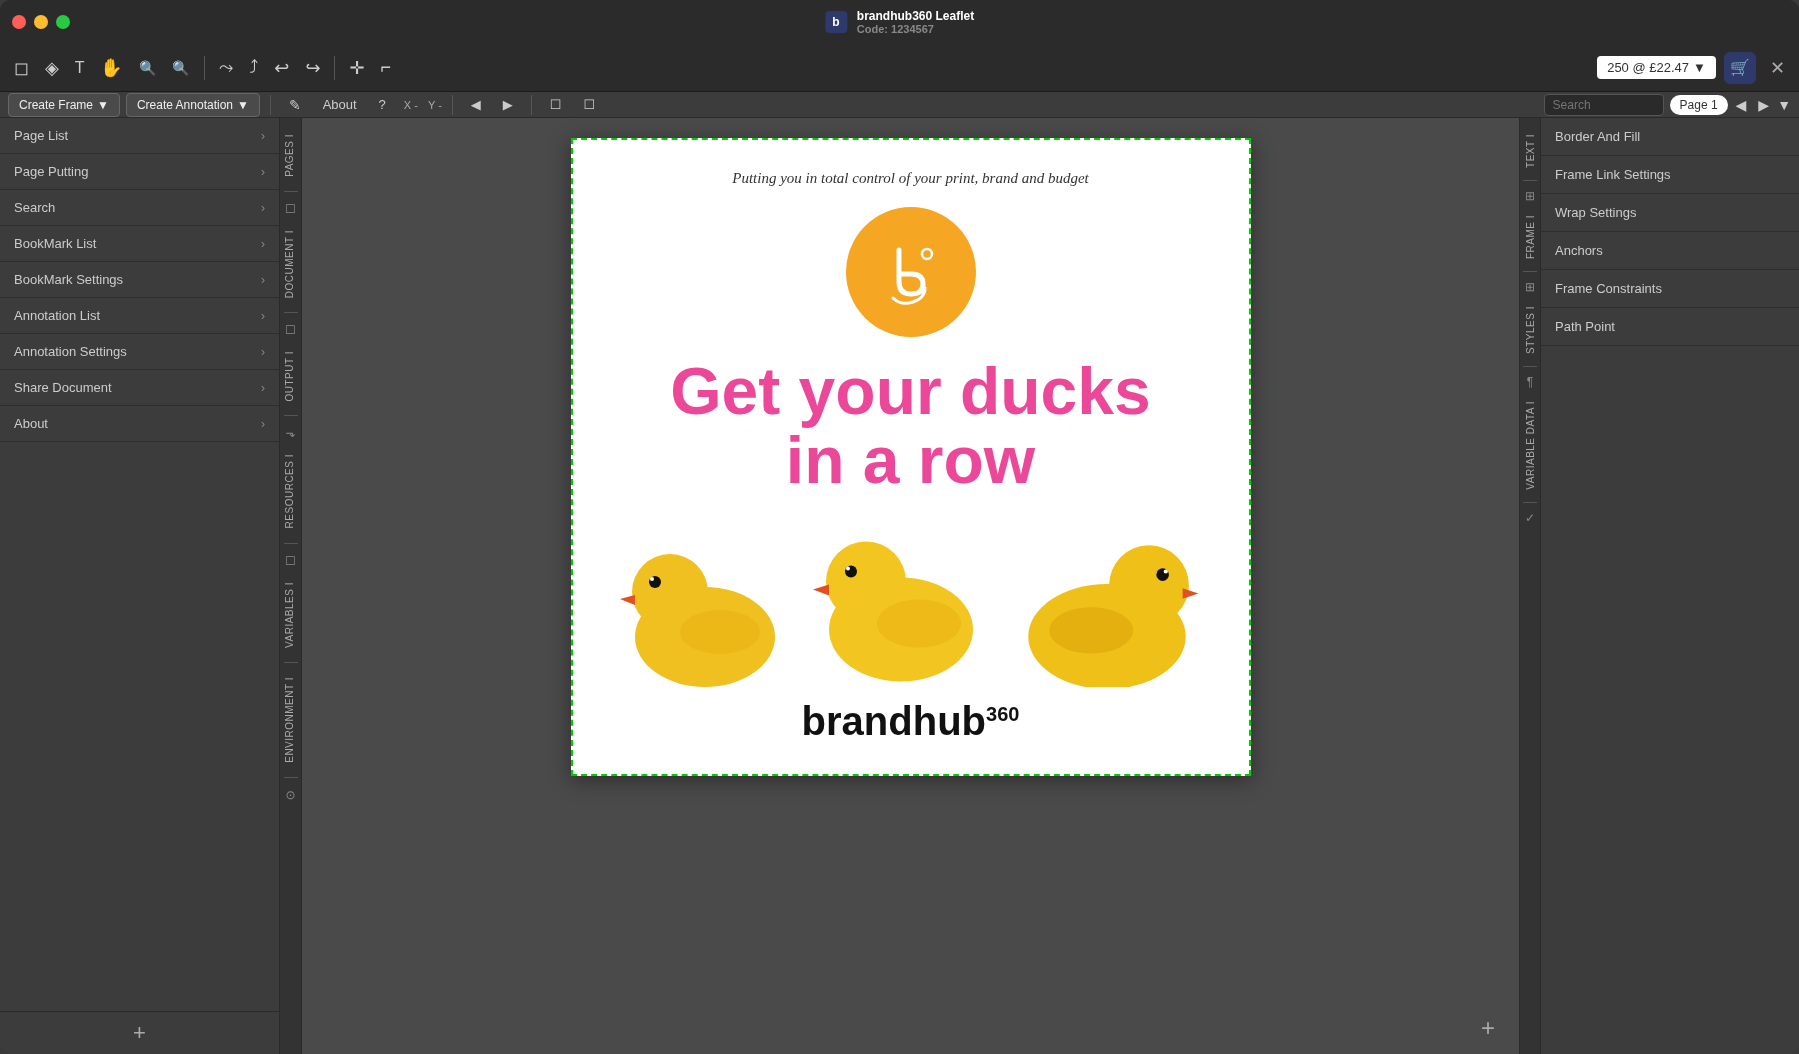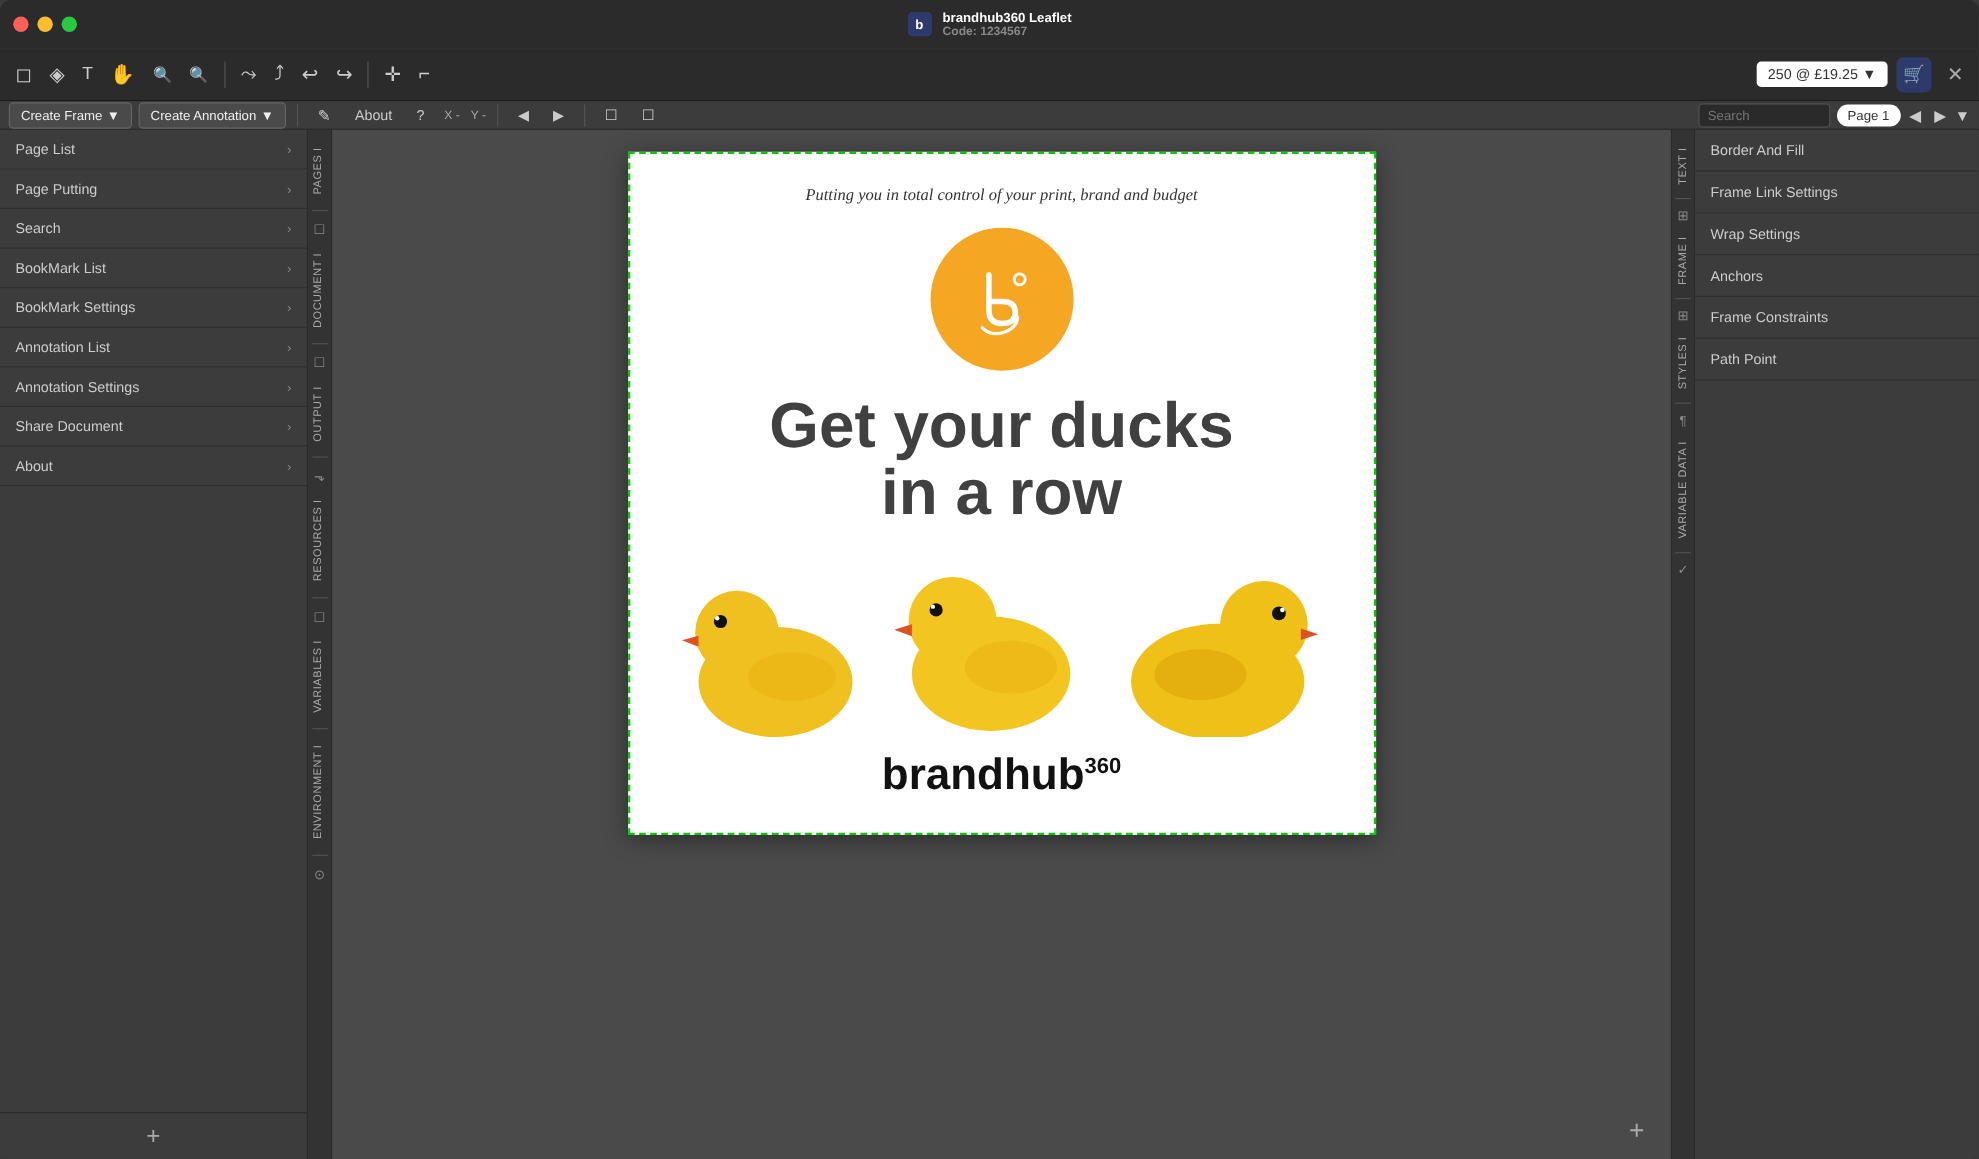--- a/index.html
+++ b/index.html
@@ -107,21 +107,21 @@
     <div class="toolbar-sep"></div>
     <button class="toolbar-btn">⤳</button>
     <button class="toolbar-btn">⤴</button>
     <button class="toolbar-btn">↩</button>
     <button class="toolbar-btn">↪</button>
     <div class="toolbar-sep"></div>
     <button class="toolbar-btn">✛</button>
     <button class="toolbar-btn">⌐</button>
     <div class="toolbar-right">
       <div class="price-badge">
-        <span>250 @ £19.25</span>
+        <span>250 @ £22.47</span>
         <span style="cursor:pointer;">▼</span>
       </div>
       <button class="cart-btn">🛒</button>
       <button class="close-btn">✕</button>
     </div>
   </div>
 
   <div class="toolbar2">
     <button class="create-frame-btn">
       <span>Create Frame</span>
@@ -233,21 +233,21 @@
               <svg width="80" height="80" viewBox="0 0 80 80">
                 <circle cx="40" cy="40" r="38" fill="#f5a623"></circle>
 
                 <path d="M28 18 L28 50 Q28 62 40 62 Q52 62 52 52 Q52 42 40 42 L28 42" stroke="white" stroke-width="5" fill="none" stroke-linecap="round"></path>
 
                 <circle cx="56" cy="22" r="5" stroke="white" stroke-width="2.5" fill="none"></circle>
 
                 <path d="M22 66 Q30 74 42 70 Q54 66 54 56" stroke="white" stroke-width="3" fill="none" stroke-linecap="round" marker-end="url(#arr)"></path>
               </svg>
             </div>
-            <div class="doc-headline" style="font-size:58px;font-weight:900;color:#404040;text-align:center;line-height:1.05;margin-bottom:16px;font-family:'Arial Black',Arial,sans-serif;">
+            <div class="doc-headline" style="font-size:66px;font-weight:900;color:#ec4899;text-align:center;line-height:1.05;margin-bottom:16px;font-family:'Arial Black',Arial,sans-serif;">
               Get your ducks<br>in a row
             </div>
 
             <div class="doc-ducks" style="display:flex;align-items:flex-end;justify-content:center;gap:16px;margin-bottom:12px;">
 
               <svg width="180" height="160" viewBox="0 0 180 160">
 
                 <ellipse cx="90" cy="110" rx="70" ry="50" fill="#f0c020"></ellipse>
 
                 <circle cx="55" cy="65" r="38" fill="#f0c020"></circle>

